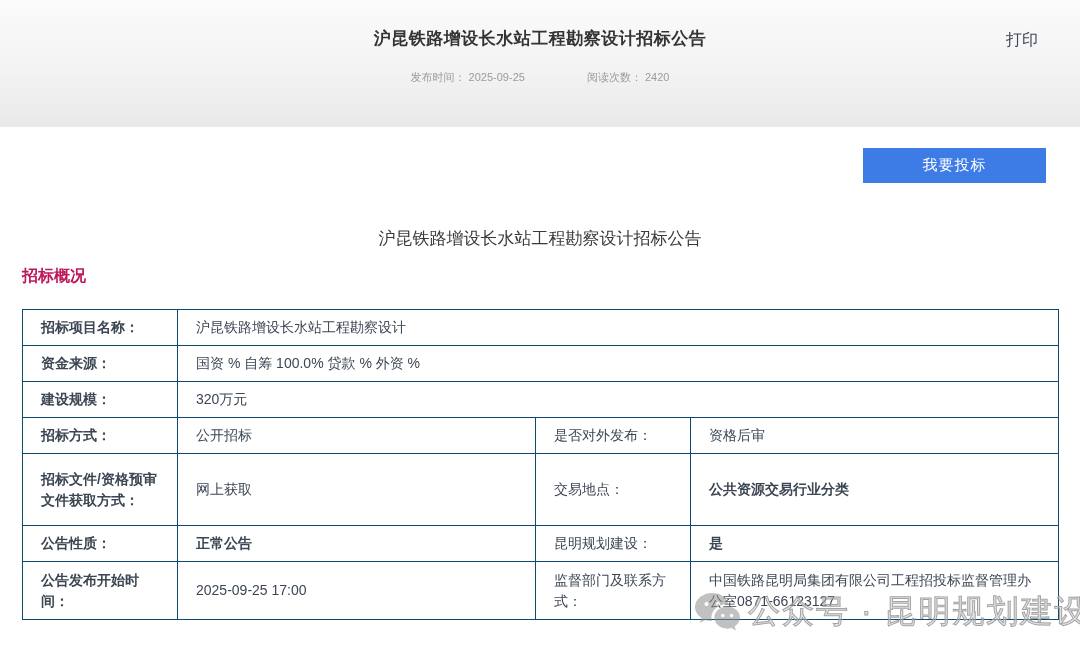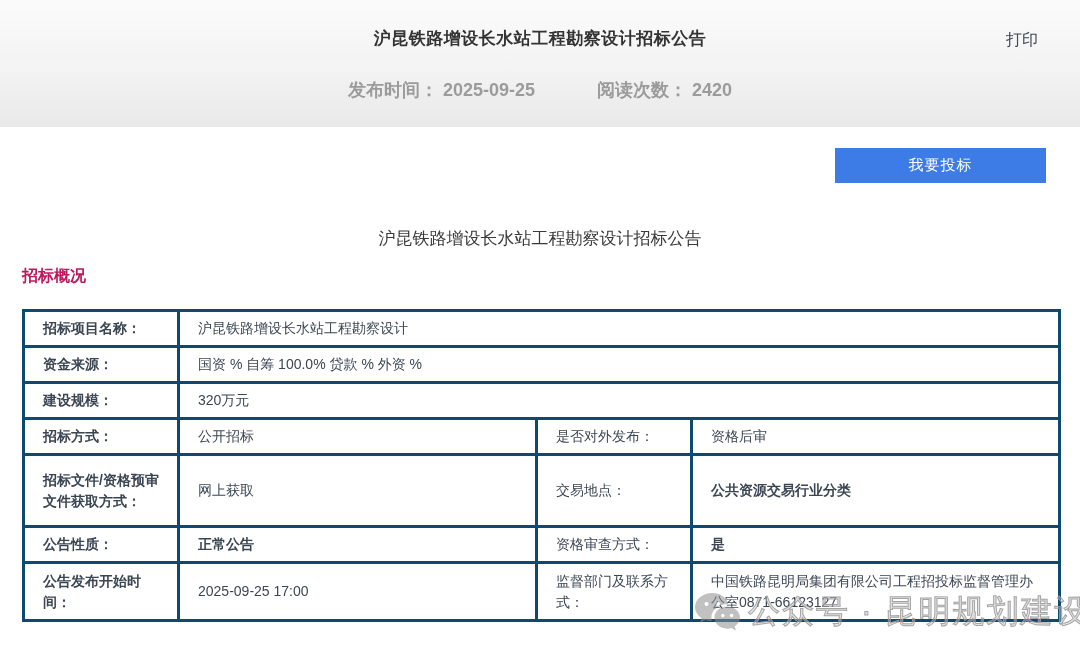--- a/index.html
+++ b/index.html
@@ -23,39 +23,38 @@
   .print-btn {
     position: absolute;
     top: 30px;
     right: 42px;
     font-size: 16px;
     color: #3f4656;
     cursor: pointer;
     margin-left: 12px;
   }
   .header-meta {
-    margin-top: 28px;
+    margin-top: 20px;
     display: flex;
     justify-content: center;
     gap: 62px;
-    font-size: 18px;
+    font-size: 11px;
     color: #9b9b9b;
-    font-weight: bold;
   }
   .header-meta .pair { white-space: nowrap; }
 
   
   .bid-row {
     margin-top: 21px;
     padding-right: 34px;
     display: flex;
     justify-content: flex-end;
   }
   .bid-button {
-    width: 211px;
+    width: 183px;
     height: 35px;
     border: none;
     background: #3d7be6;
     color: #fff;
     font-size: 15px;
     font-family: inherit;
     letter-spacing: 1px;
     cursor: pointer;
   }
 
@@ -77,21 +76,21 @@
   
   table.overview {
     margin: 22px 22px 0 22px;
     width: 1036px;
     table-layout: fixed;
     border-collapse: collapse;
     font-size: 14px;
     line-height: 1.45;
   }
   table.overview td {
-    border: 3px solid #0c4a6e;
+    border: 1px solid #0c4a6e;
     vertical-align: middle;
     padding: 6px 18px;
     color: #3c4653;
     word-break: break-all;
   }
   td.lbl  { font-weight: bold; }
   td.lbl2 { font-weight: normal; }
   .red    { color: #ff0000; font-weight: bold; }
   tr.r-sm  { height: 36px; }
   tr.r-md  { height: 55px; }
@@ -165,21 +164,21 @@
   </tr>
   <tr class="r-lg">
     <td class="lbl">招标文件/资格预审文件获取方式：</td>
     <td>网上获取</td>
     <td class="lbl2 red">交易地点：</td>
     <td class="red">公共资源交易行业分类</td>
   </tr>
   <tr class="r-sm">
     <td class="lbl">公告性质：</td>
     <td class="red">正常公告</td>
-    <td class="lbl2">资格审查方式：</td>
+    <td class="lbl2">昆明规划建设：</td>
     <td class="red">是</td>
   </tr>
   <tr class="r-end">
     <td class="lbl">公告发布开始时间：</td>
     <td>2025-09-25 17:00</td>
     <td class="lbl2">监督部门及联系方式：</td>
     <td>中国铁路昆明局集团有限公司工程招投标监督管理办公室0871-66123127</td>
   </tr>
 </tbody>
   </table>

